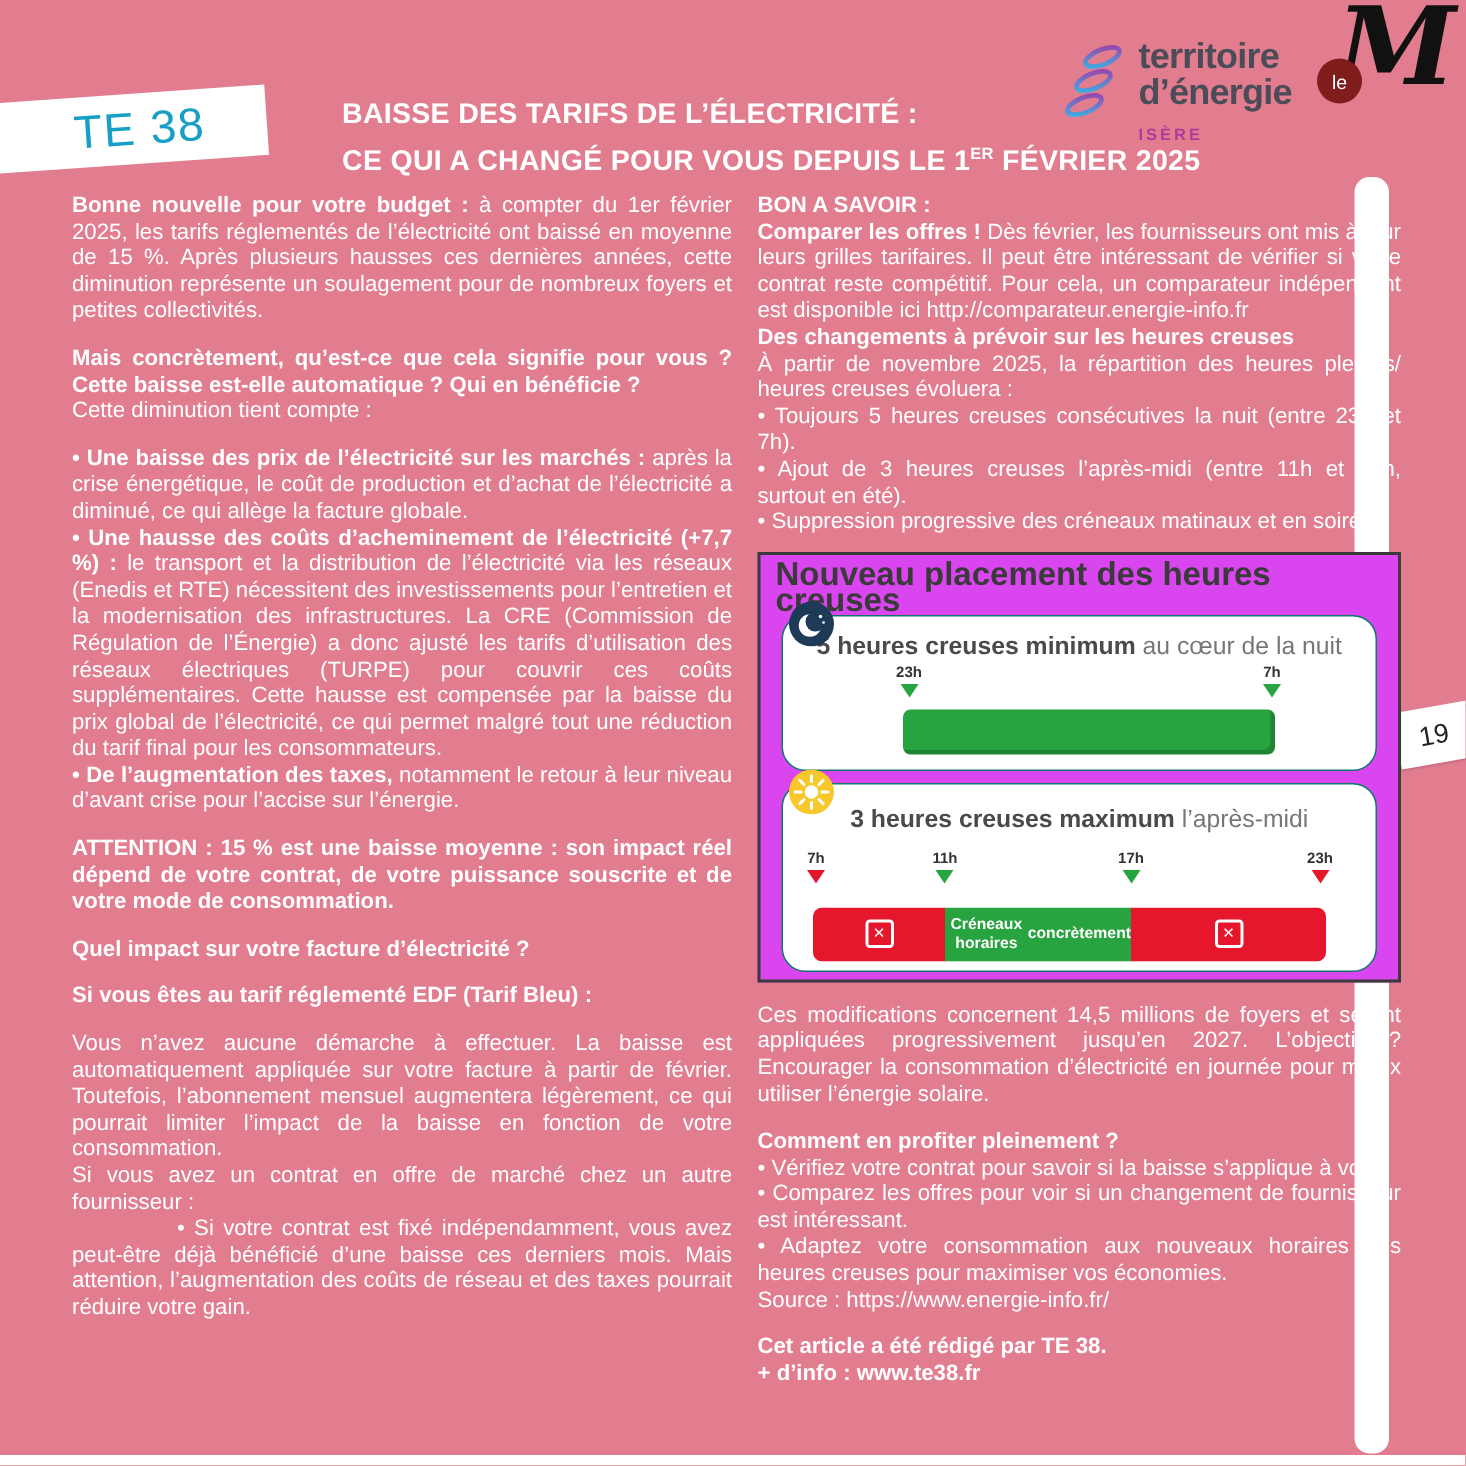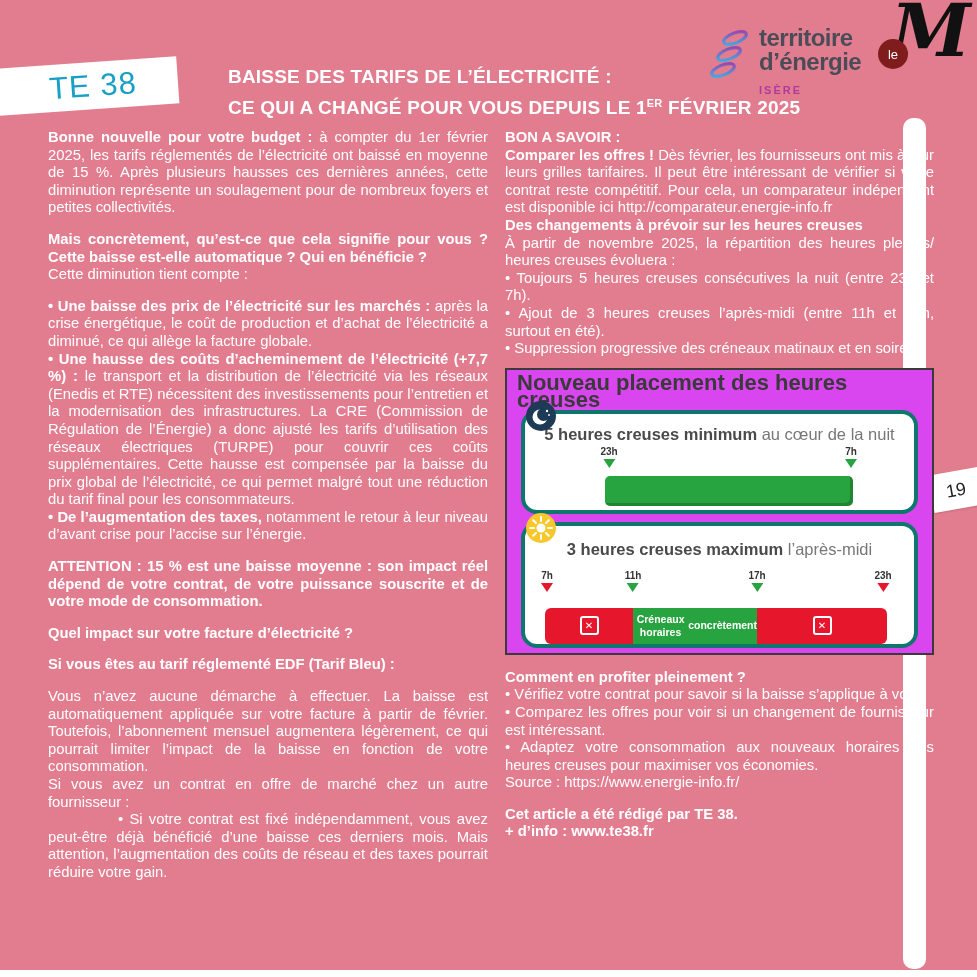--- a/index.html
+++ b/index.html
@@ -35,21 +35,21 @@
   .col-left{left:48px;width:440px;}
   .col-right{left:505px;width:429px;}
   p{margin:0;text-align:justify;}
   p.b{font-weight:bold;}
   .mt{margin-top:14px;}
   .indent{text-indent:70px;}
   
   .infographic{position:relative;margin-top:10px;width:429px;height:287px;background:#d946ef;
     border:2px solid #3a3a3a;box-sizing:border-box;color:#4a4a4a;}
   .ig-title{position:absolute;left:10px;top:4px;font-size:22px;font-weight:bold;color:#3a3a3a;}
-  .panel{position:absolute;left:14px;width:397px;border:4px solid #0f766e;border-radius:16px;background:#fff;box-sizing:border-box;}
+  .panel{position:absolute;left:14px;width:397px;border:1px solid #0f766e;border-radius:16px;background:#fff;box-sizing:border-box;}
   .panel-night{top:40px;height:104px;}
   .panel-noon{top:152px;height:126px;}
   .badge{position:absolute;width:30px;height:30px;border-radius:50%;z-index:2;}
   .badge-moon{left:19px;top:31px;}
   .badge-sun{left:19px;top:143px;}
   .ph{text-align:center;font-size:16.5px;color:#777;margin-top:12px;}
   .panel-noon .ph{margin-top:15px;}
   .ph b{color:#4a4a4a;}
   .mark{position:absolute;transform:translateX(-50%);text-align:center;font-size:10px;font-weight:bold;color:#333;line-height:11px;}
   .tri{width:0;height:0;border-left:6px solid transparent;border-right:6px solid transparent;
@@ -200,20 +200,21 @@
           <span>Créneaux horaires</span>
           <span>concrètement</span>
         </div>
         <div class="seg-red last">
           <span class="no-box">✕</span>
         </div>
       </div>
     </div>
   </div>
 
+  <p class="mt">Ces modifications concernent 14,5 millions de foyers et seront appliquées progressivement jusqu’en 2027. L’objectif ? Encourager la consommation d’électricité en journée pour mieux utiliser l’énergie solaire.</p>
   <p class="b mt">Comment en profiter pleinement ?</p>
   <p>• Vérifiez votre contrat pour savoir si la baisse s’applique à vous.</p>
   <p>• Comparez les offres pour voir si un changement de fournisseur est intéressant.</p>
   <p>• Adaptez votre consommation aux nouveaux horaires des heures creuses pour maximiser vos économies.</p>
   <p>Source : https://www.energie-info.fr/</p>
   <p class="b mt">Cet article a été rédigé par TE 38.</p>
   <p class="b">+ d’info : www.te38.fr</p>
 </div>
 
 </body></html>

